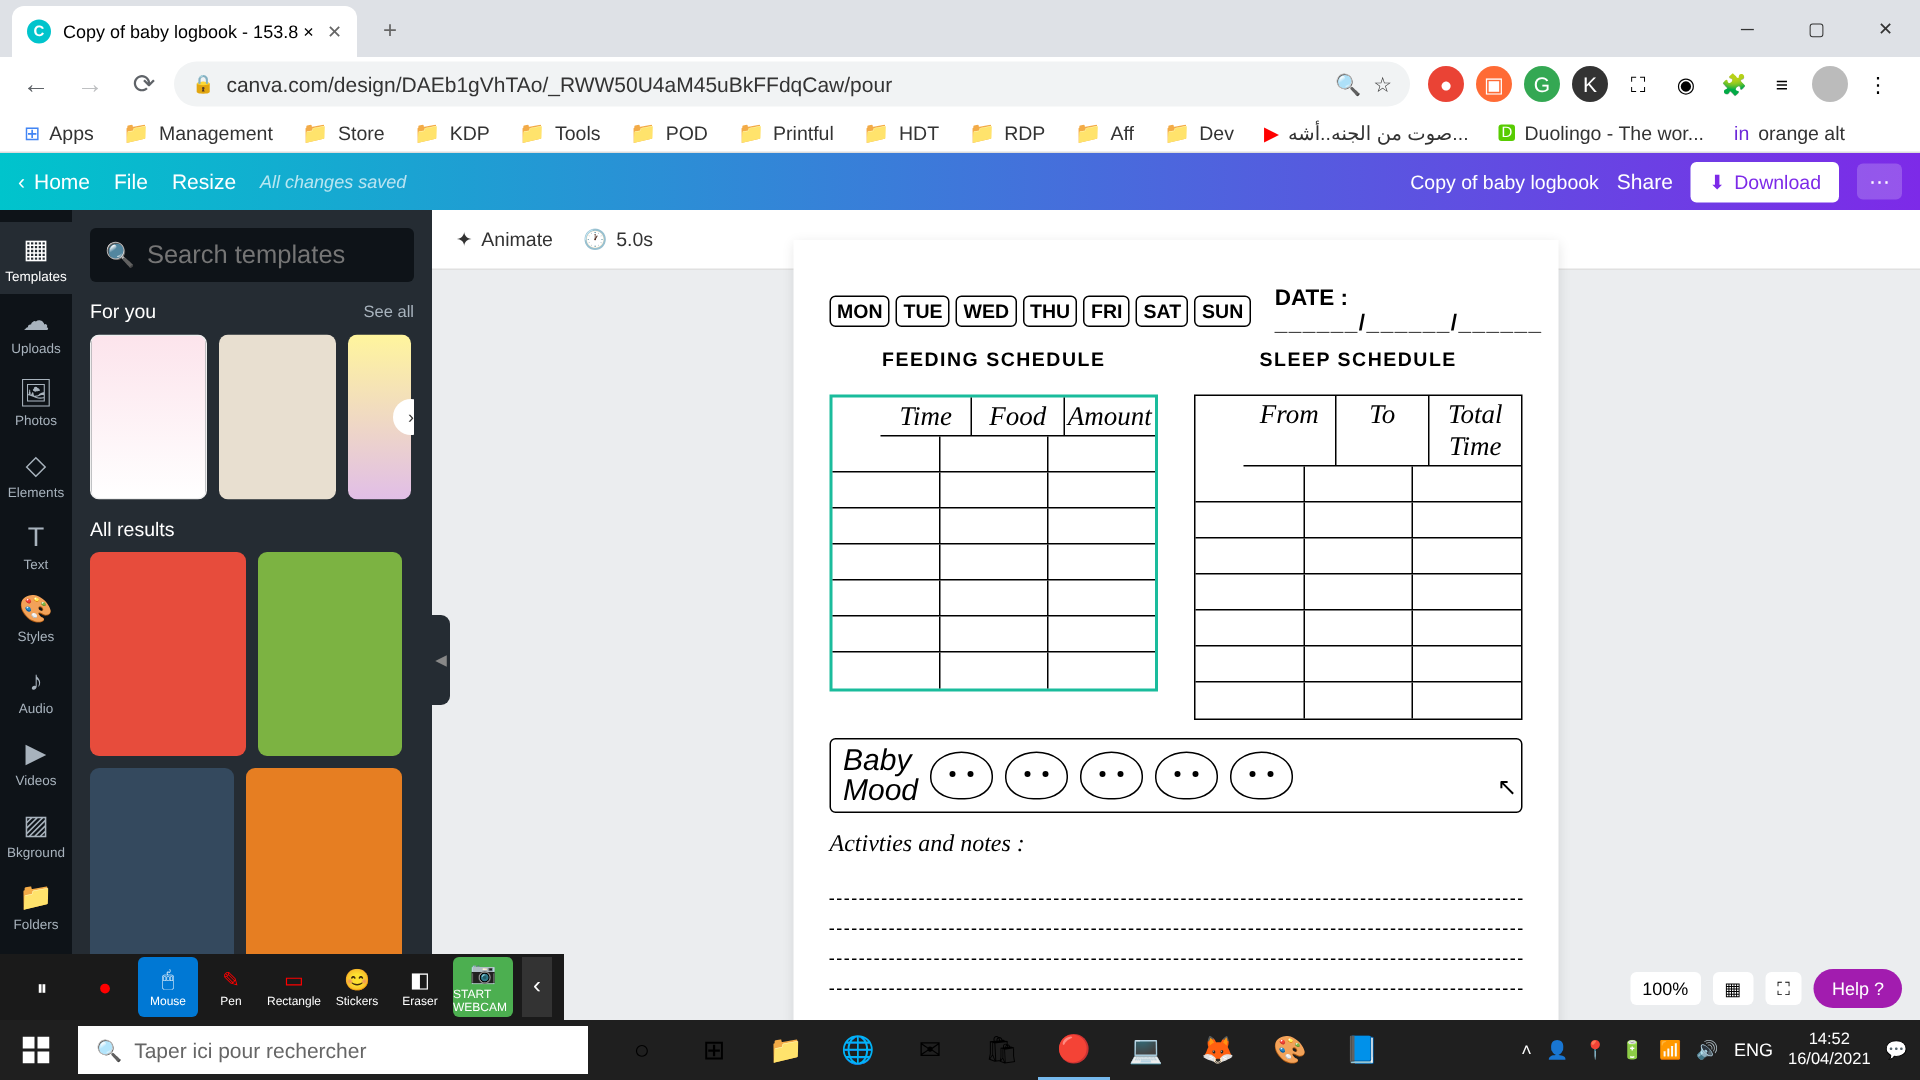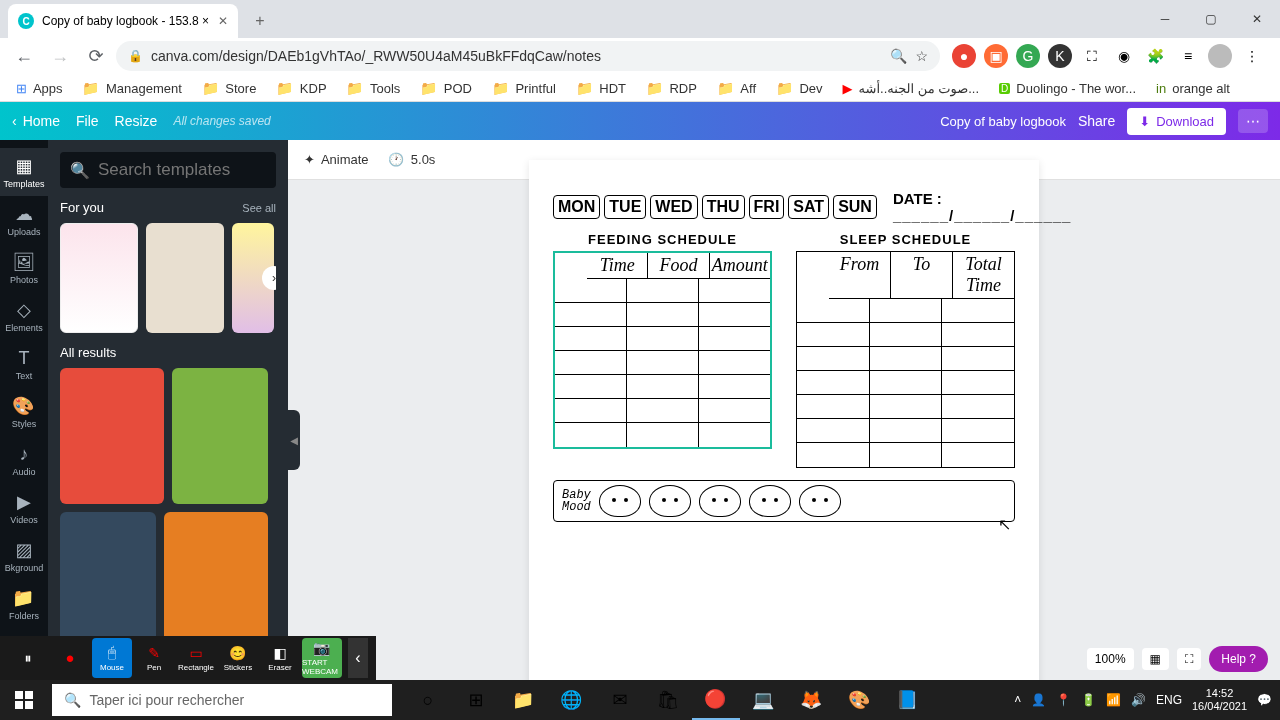--- a/index.html
+++ b/index.html
@@ -69,39 +69,39 @@
 
 .canvas-area { flex: 1; background: #ebedef; position: relative; }
 .canvas-toolbar { height: 40px; background: #fff; border-bottom: 1px solid #e0e0e0; display: flex; align-items: center; padding: 0 16px; gap: 20px; font-size: 13px; color: #333; }
 .tb-item { display: flex; align-items: center; gap: 6px; }
 
 .page { position: absolute; left: 50%; top: 20px; transform: translateX(-50%); width: 510px; height: 660px; background: #fff; box-shadow: 0 2px 8px rgba(0,0,0,0.1); }
 
 
 .logbook { padding: 30px 24px; }
 .days-row { display: flex; align-items: center; gap: 4px; margin-bottom: 8px; }
-.day-btn { border: 1.5px solid #000; border-radius: 4px; padding: 2px 4px; font-size: 16px; font-weight: bold; }
+.day-btn { border: 1.5px solid #000; border-radius: 4px; padding: 2px 4px; font-size: 13px; font-weight: bold; }
 .date-label { margin-left: 12px; font-size: 15px; font-weight: bold; }
 .date-blank { letter-spacing: 1px; }
 
 .schedules { display: flex; gap: 24px; margin-top: 6px; }
 .sched { flex: 1; }
-.sched-title { text-align: center; font-weight: bold; font-size: 13px; letter-spacing: 1px; margin-bottom: 4px; }
+.sched-title { text-align: center; font-weight: bold; font-size: 13px; letter-spacing: 1px; margin-bottom: 16px; }
 .sched-table { border: 1.5px solid #000; }
 .feeding-table { border: 2px solid #1abc9c; }
 .sched-header-row { display: flex; border-bottom: 1.5px solid #000; margin-left: 32px; }
 .sched-header-cell { flex: 1; text-align: center; font-family: 'Brush Script MT', cursive; font-size: 18px; font-style: italic; border-right: 1.5px solid #000; padding: 2px 0; }
 .sched-header-cell:last-child { border-right: none; }
 .sched-row { display: flex; height: 24px; border-bottom: 1px solid #000; }
 .sched-row:last-child { border-bottom: none; }
 .sched-cell { flex: 1; border-right: 1px solid #000; }
 .sched-cell:last-child { border-right: none; }
 
 .mood-box { border: 1.5px solid #000; border-radius: 4px; margin-top: 12px; display: flex; align-items: center; padding: 4px 8px; gap: 8px; }
-.mood-label { font-family: Liberation Mono, monospace; font-size: 12px; line-height: 1; font-style: italic; }
+.mood-label { font-family: Liberation Sans, sans-serif; font-size: 20px; line-height: 1; font-style: italic; }
 .baby-face { width: 42px; height: 32px; border: 1.5px solid #000; border-radius: 50% 50% 45% 45%; position: relative; }
 .baby-face::before, .baby-face::after { content: ''; position: absolute; width: 4px; height: 4px; background: #000; border-radius: 50%; top: 12px; }
 .baby-face::before { left: 12px; }
 .baby-face::after { right: 12px; }
 
 .bottom-section { display: flex; gap: 24px; margin-top: 12px; }
 .activities { flex: 1.4; }
 .activities-title { font-family: 'Brush Script MT', cursive; font-size: 16px; margin-bottom: 8px; font-style: italic; }
 .dashed-line { border-bottom: 1.5px dashed #000; height: 20px; }
 .diapers { flex: 1; }
@@ -157,21 +157,21 @@
       <div class="win-btn">▢</div>
       <div class="win-btn">✕</div>
     </div>
   </div>
   <div class="nav-bar">
     <div class="nav-btn">←</div>
     <div class="nav-btn" style="opacity:0.4">→</div>
     <div class="nav-btn">⟳</div>
     <div class="address-bar">
       <span class="lock-icon">🔒</span>
-      <span>canva.com/design/DAEb1gVhTAo/_RWW50U4aM45uBkFFdqCaw/notes</span>
+      <span>canva.com/design/DAEb1gVhTAo/_RWW50U4aM45uBkFFdqCaw/pour</span>
       <span style="margin-left:auto">🔍</span>
       <span>☆</span>
     </div>
     <div class="ext-icons">
       <div class="ext-icon" style="background:#ea4335;color:#fff">●</div>
       <div class="ext-icon" style="background:#ff6b35;color:#fff">▣</div>
       <div class="ext-icon" style="background:#34a853;color:#fff">G</div>
       <div class="ext-icon" style="background:#333;color:#fff">K</div>
       <div class="ext-icon">⛶</div>
       <div class="ext-icon">◉</div>
@@ -228,21 +228,21 @@
       </div>
     <div class="bookmark">
         <span style="color:#f00">▶</span>
         <span>صوت من الجنه..أشه...</span>
       </div>
     <div class="bookmark">
         <span style="background:#58cc02;color:#fff;padding:0 2px;border-radius:2px;font-size:10px">D</span>
         <span>Duolingo - The wor...</span>
       </div>
     <div class="bookmark">
-        <span style="color:#4d7c0f">in</span>
+        <span style="color:#6d28d9">in</span>
         <span>orange alt</span>
       </div>
   </div>
 </div>
 
 <div class="canva-header">
   <div class="canva-header-left">
     <div class="canva-home">
         <span>‹</span>
         <span>Home</span>
@@ -455,20 +455,27 @@
         <div class="mood-box">
           <div class="mood-label">Baby<br>Mood</div>
           <div class="baby-face"></div>
           <div class="baby-face"></div>
           <div class="baby-face"></div>
           <div class="baby-face"></div>
           <div class="baby-face"></div>
         </div>
 
         <div class="bottom-section">
+          <div class="activities">
+            <div class="activities-title">Activties and notes :</div>
+            <div class="dashed-line"></div>
+            <div class="dashed-line"></div>
+            <div class="dashed-line"></div>
+            <div class="dashed-line"></div>
+          </div>
         </div>
       </div>
     </div>
 
     <div class="cursor-arrow">↖</div>
 
     <div class="zoom-controls">
       <span class="zoom-val">100%</span>
       <span class="zoom-val">▦</span>
       <span class="zoom-val">⛶</span>

